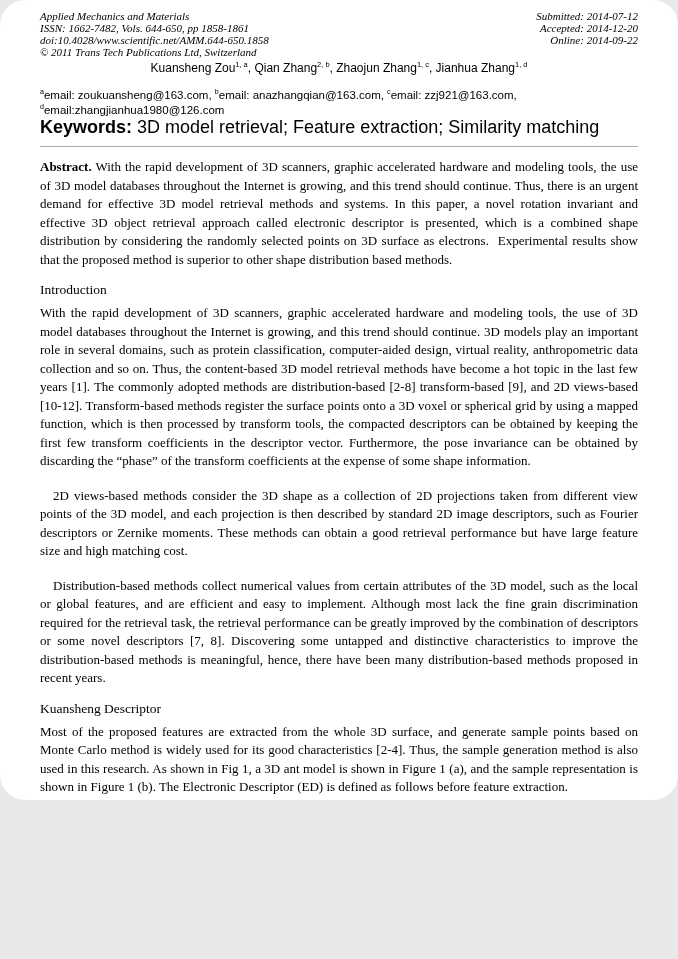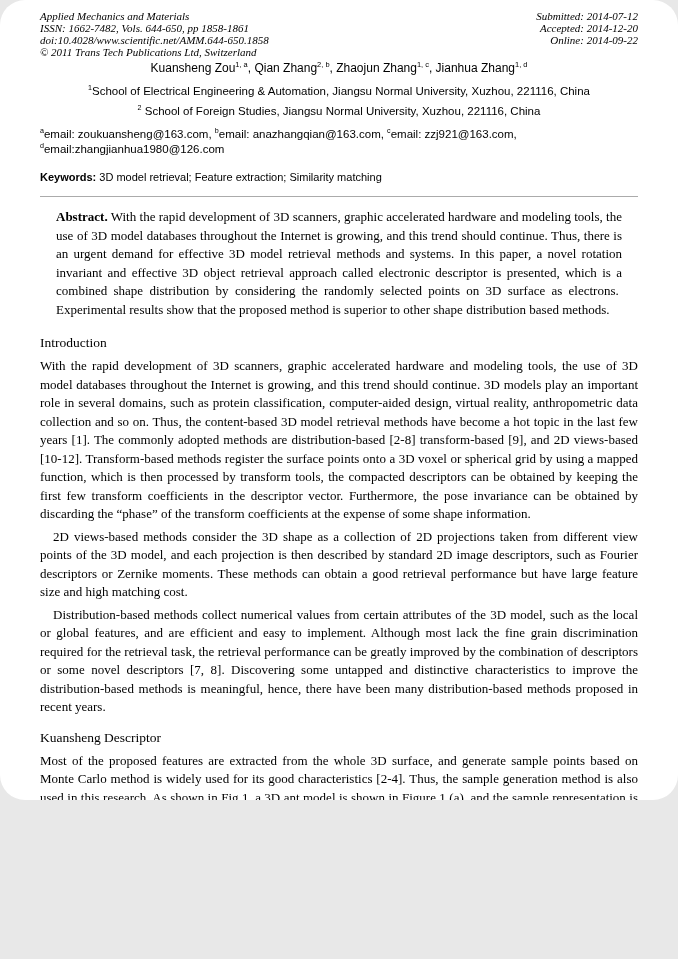--- a/index.html
+++ b/index.html
@@ -24,32 +24,32 @@
   
   .sans { font-family:"Liberation Sans","DejaVu Sans",sans-serif; }
   .title { margin:20px 0 0 0; text-align:center; font-weight:bold;
            font-size:15px; line-height:18px;
            font-family:"Liberation Sans","DejaVu Sans",sans-serif; }
   .authors { text-align:center; font-size:12px; line-height:21px; }
   .authors sup, .affil sup, .emails sup { font-size:62%; line-height:0; }
   .affil { margin-top:6px; text-align:center; font-size:11.5px; line-height:13px; }
   .affil + .affil { margin-top:7px; }
   .emails { margin-top:9px; text-align:left; font-size:11.5px; line-height:15px; }
-  .keywords { margin:13px 0 0 0; font-size:11px; line-height:15px; }
+  .keywords { margin:2px 0 0 0; font-size:18px; line-height:15px; }
 
   .rule { margin-top:11px; height:1px; background:#ababab; }
 
   
   .body { font-family:"Liberation Serif","DejaVu Serif",serif;
-          font-size:13px; line-height:18.5px; text-align:justify; margin:16px; }
+          font-size:13px; line-height:18.5px; text-align:justify; margin:0; }
   .abstract { margin-top:11px; }
   .sec-heading { margin:13px 0 0 0; font-family:"Liberation Serif","DejaVu Serif",serif;
                  font-size:13.5px; line-height:16px; font-weight:normal; }
   .sec p { margin:6px 0 0 0; }
-  .sec p + p { margin-top:4px; text-indent:13px; }
+  .sec p + p { margin-top:16px; text-indent:13px; }
 </style>
 </head>
 <body>
 
 <div class="page">
 
   <div class="hdr">
     <div class="hdr-left" id="hdr-left">
         <div>Applied Mechanics and Materials</div>
         <div>ISSN: 1662-7482, Vols. 644-650, pp 1858-1861</div>
@@ -59,24 +59,20 @@
     <div class="hdr-right" id="hdr-right">
         <div>Submitted: 2014-07-12</div>
         <div>Accepted: 2014-12-20</div>
         <div>Online: 2014-09-22</div>
       </div>
   </div>
 
 
   <div class="authors sans" id="authors"><span>Kuansheng Zou</span><sup>1, a</sup>, <span>Qian Zhang</span><sup>2, b</sup>, <span>Zhaojun Zhang</span><sup>1, c</sup>, <span>Jianhua Zhang</span><sup>1, d</sup></div>
 
-  <div id="affils">
-      <div class="affil sans"><sup>1</sup>School of Electrical Engineering &amp; Automation, Jiangsu Normal University, Xuzhou, 221116, China</div>
-      <div class="affil sans"><sup>2</sup> School of Foreign Studies, Jiangsu Normal University, Xuzhou, 221116, China</div>
-    </div>
 
   <div class="emails sans" id="emails">
       <div><sup>a</sup>email: zoukuansheng@163.com, <sup>b</sup>email: anazhangqian@163.com, <sup>c</sup>email: zzj921@163.com,</div>
       <div><sup>d</sup>email:zhangjianhua1980@126.com</div>
     </div>
 
   <p class="keywords sans">
     <b>Keywords:</b>
     <span>3D model retrieval; Feature extraction; Similarity matching</span>
   </p>

